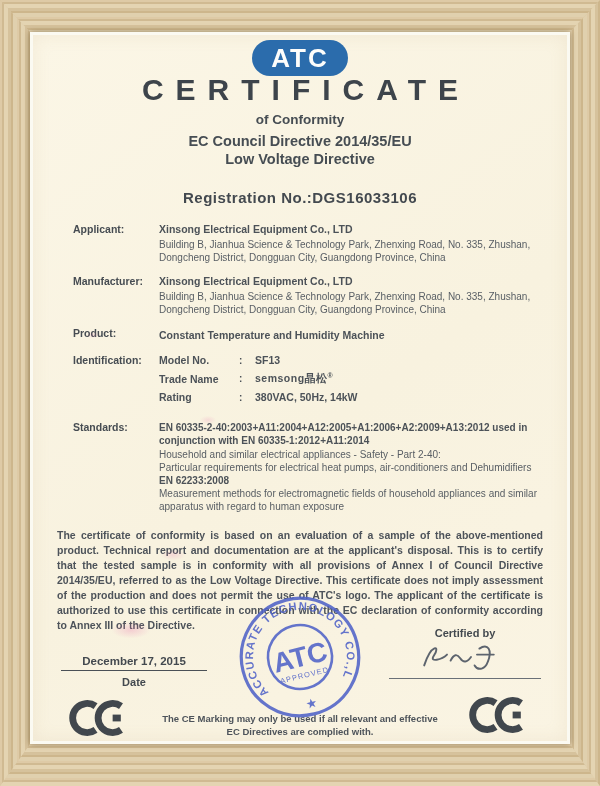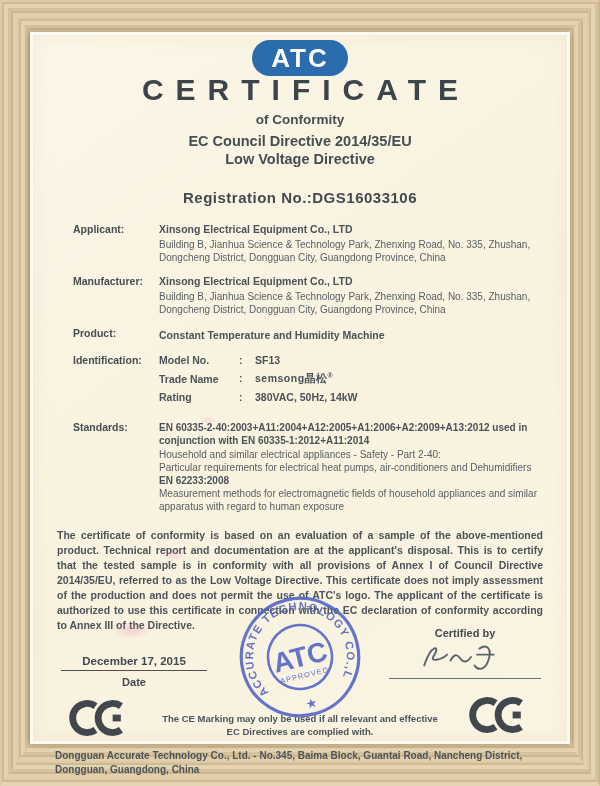--- a/index.html
+++ b/index.html
@@ -225,17 +225,13 @@
       <g fill="none" stroke="#41474d" stroke-width="7.5">
         <path d="M29.2 8.9 A16 16 0 1 0 29.2 35.1"></path>
         <path d="M57.2 8.9 A16 16 0 1 0 57.2 35.1"></path>
         <path d="M48 22 H57"></path>
       </g>
     </svg>
 
     <div class="ce-note">The CE Marking may only be used if all relevant and effective EC Directives are complied with.</div>
   </div>
 
-  <div class="footer">
-    <div class="footer-address">Dongguan Accurate Technology Co., Ltd. - No.345, Baima Block, Guantai Road, Nancheng District, Dongguan, Guangdong, China</div>
-
-  </div>
 </div>
 
 </body></html>

